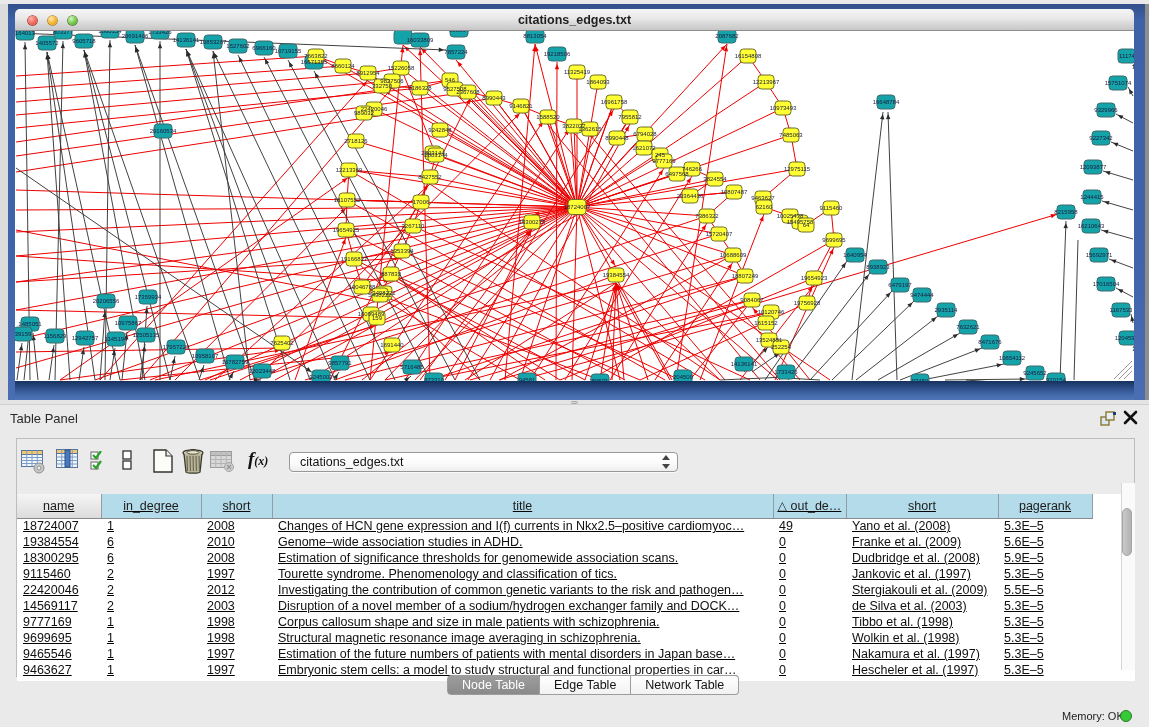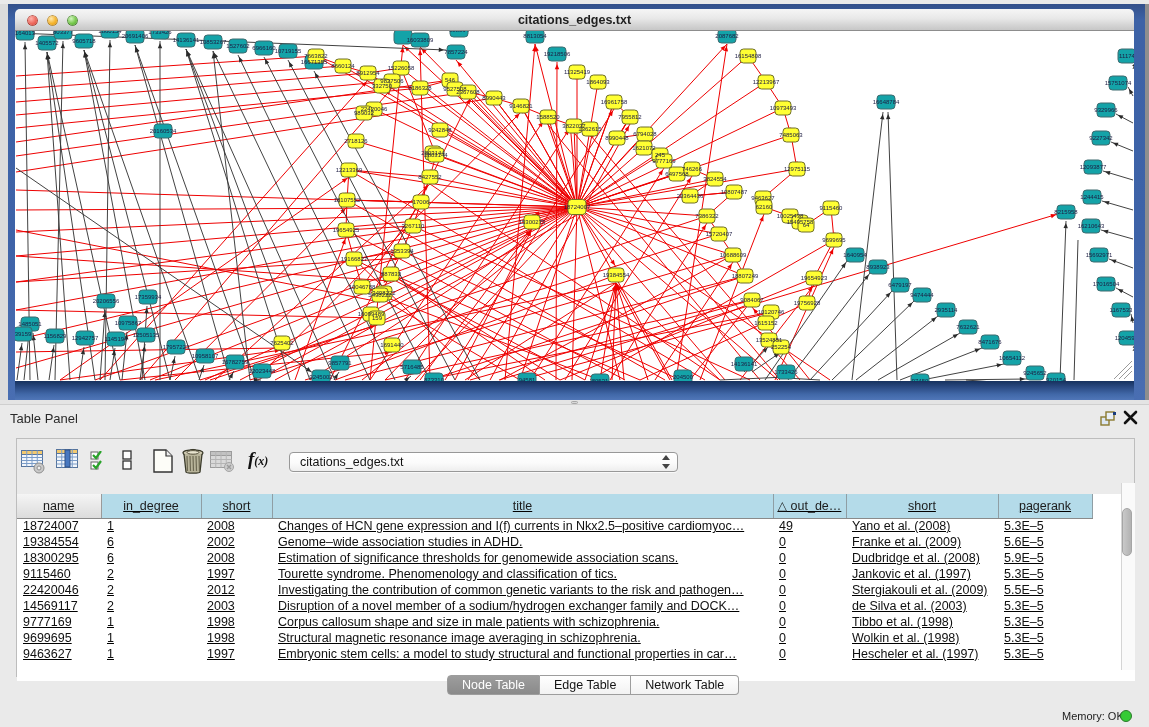--- a/index.html
+++ b/index.html
@@ -995,21 +995,21 @@
           <td>1</td>
           <td>2008</td>
           <td>Changes of HCN gene expression and I(f) currents in Nkx2.5–positive cardiomyoc…</td>
           <td>49</td>
           <td>Yano et al. (2008)</td>
           <td>5.3E–5</td>
         </tr>
         <tr>
           <td>19384554</td>
           <td>6</td>
-          <td>2002</td>
+          <td>2010</td>
           <td>Genome–wide association studies in ADHD.</td>
           <td>0</td>
           <td>Franke et al. (2009)</td>
           <td>5.6E–5</td>
         </tr>
         <tr>
           <td>18300295</td>
           <td>6</td>
           <td>2008</td>
           <td>Estimation of significance thresholds for genomewide association scans.</td>
@@ -1056,20 +1056,29 @@
         <tr>
           <td>9699695</td>
           <td>1</td>
           <td>1998</td>
           <td>Structural magnetic resonance image averaging in schizophrenia.</td>
           <td>0</td>
           <td>Wolkin et al. (1998)</td>
           <td>5.3E–5</td>
         </tr>
         <tr>
+          <td>9465546</td>
+          <td>1</td>
+          <td>1997</td>
+          <td>Estimation of the future numbers of patients with mental disorders in Japan base…</td>
+          <td>0</td>
+          <td>Nakamura et al. (1997)</td>
+          <td>5.3E–5</td>
+        </tr>
+        <tr>
           <td>9463627</td>
           <td>1</td>
           <td>1997</td>
           <td>Embryonic stem cells: a model to study structural and functional properties in car…</td>
           <td>0</td>
           <td>Hescheler et al. (1997)</td>
           <td>5.3E–5</td>
         </tr>
       </tbody>
     </table>

